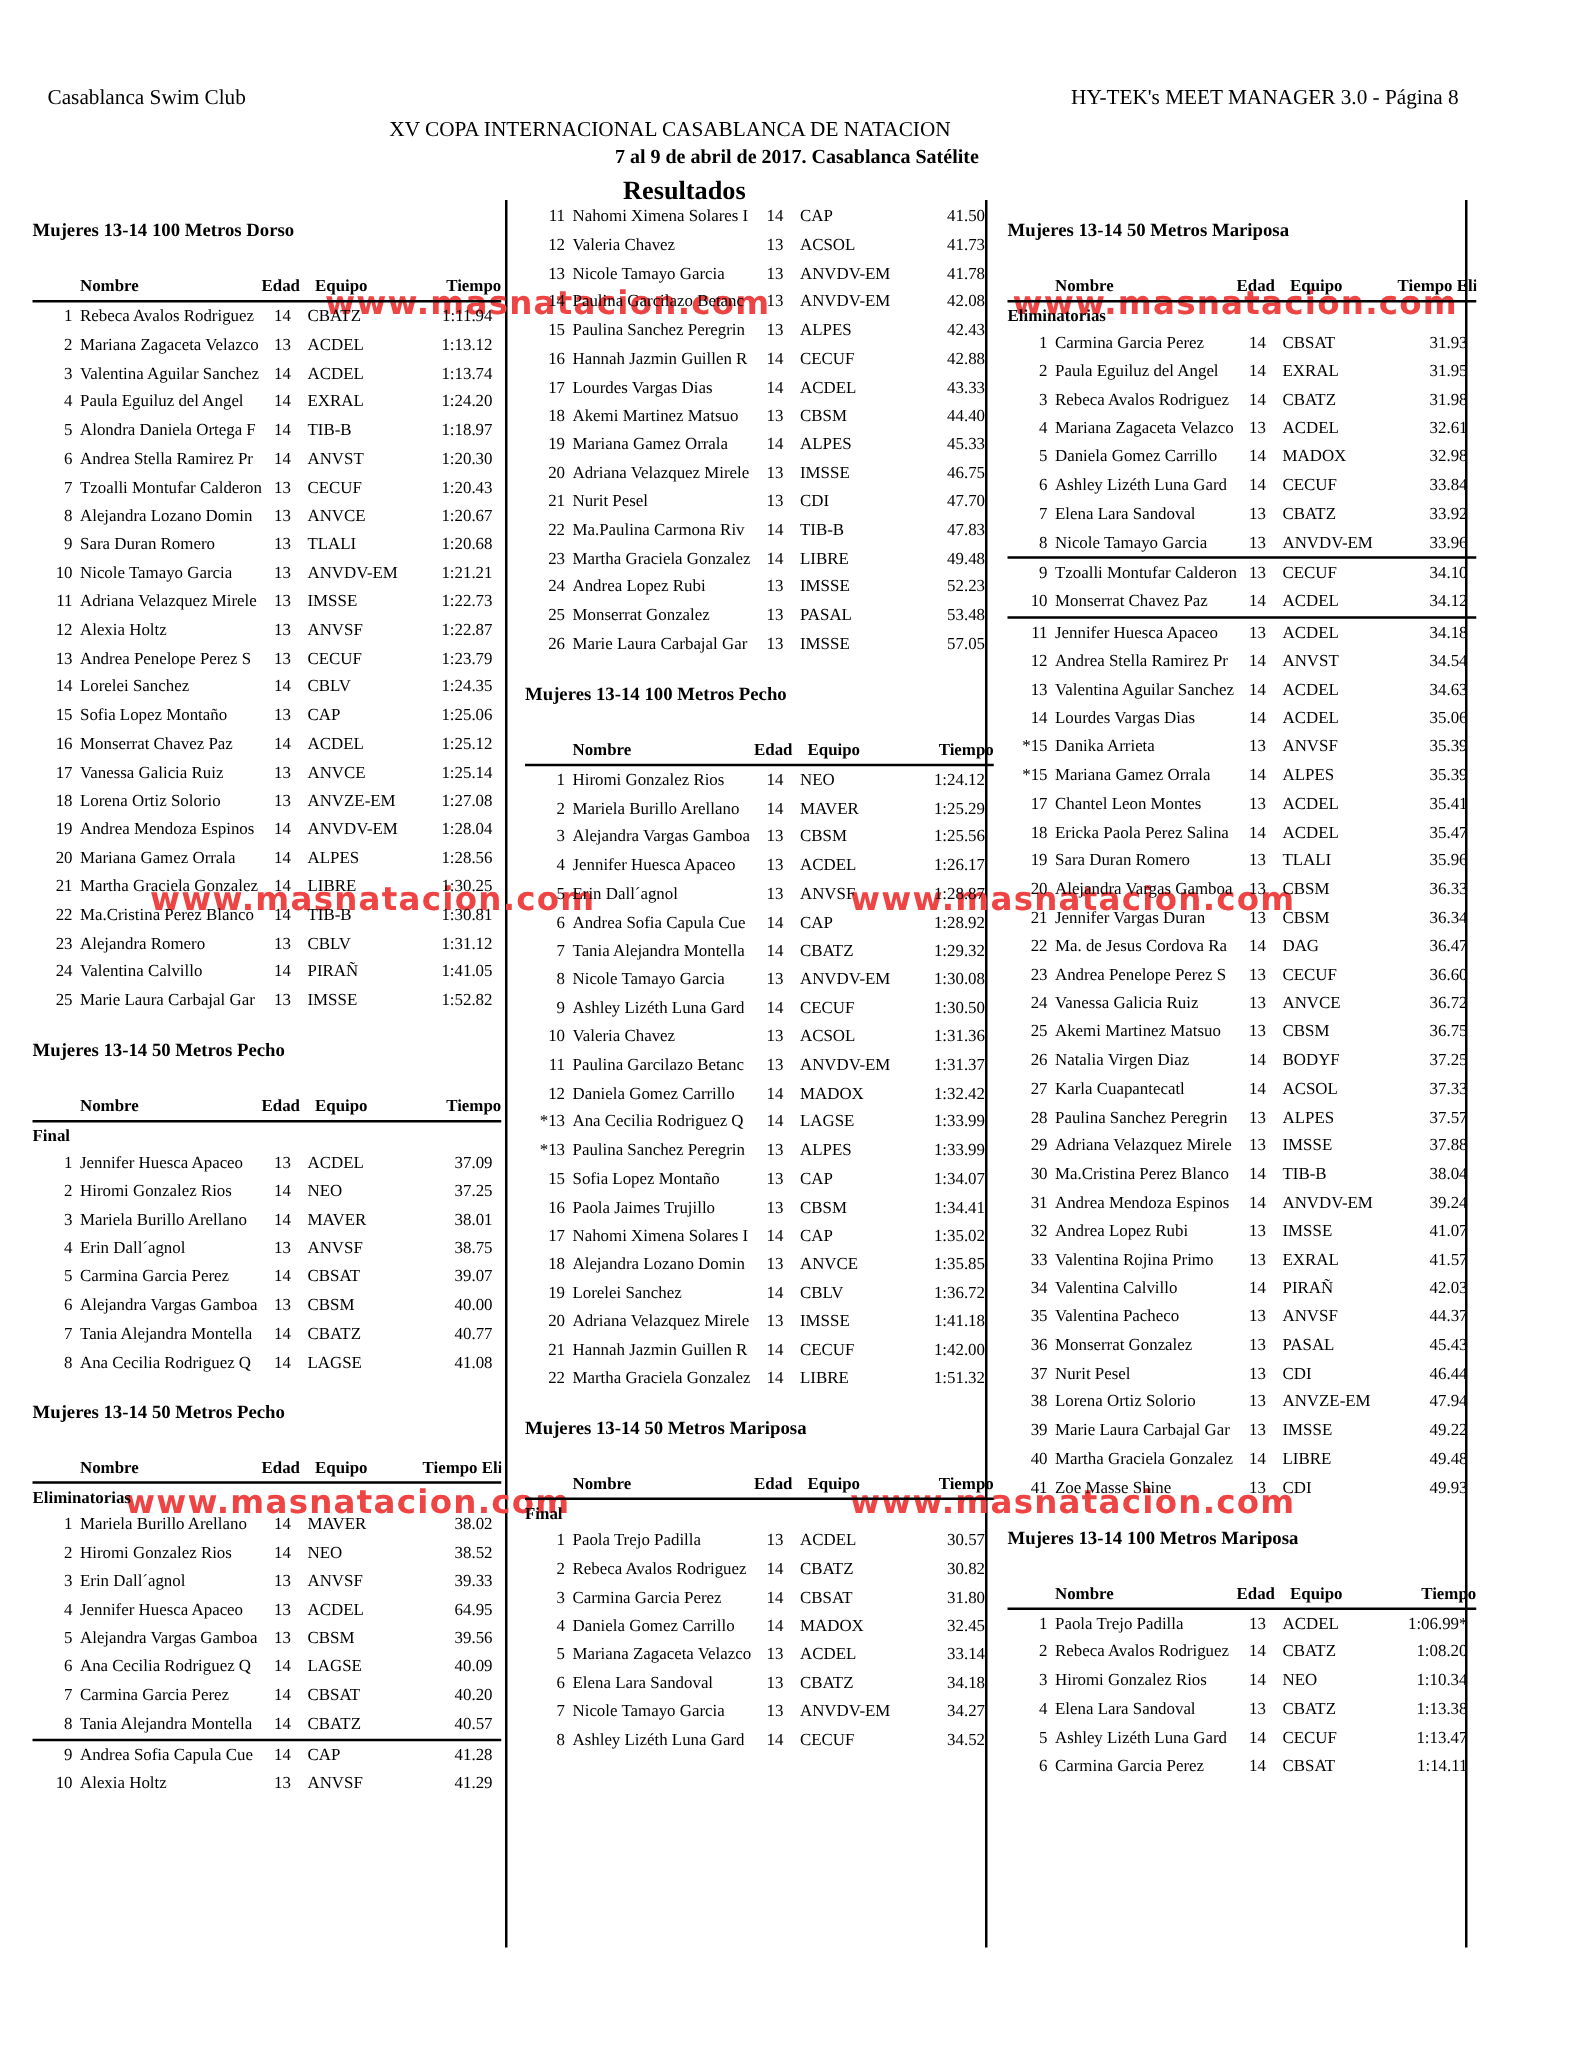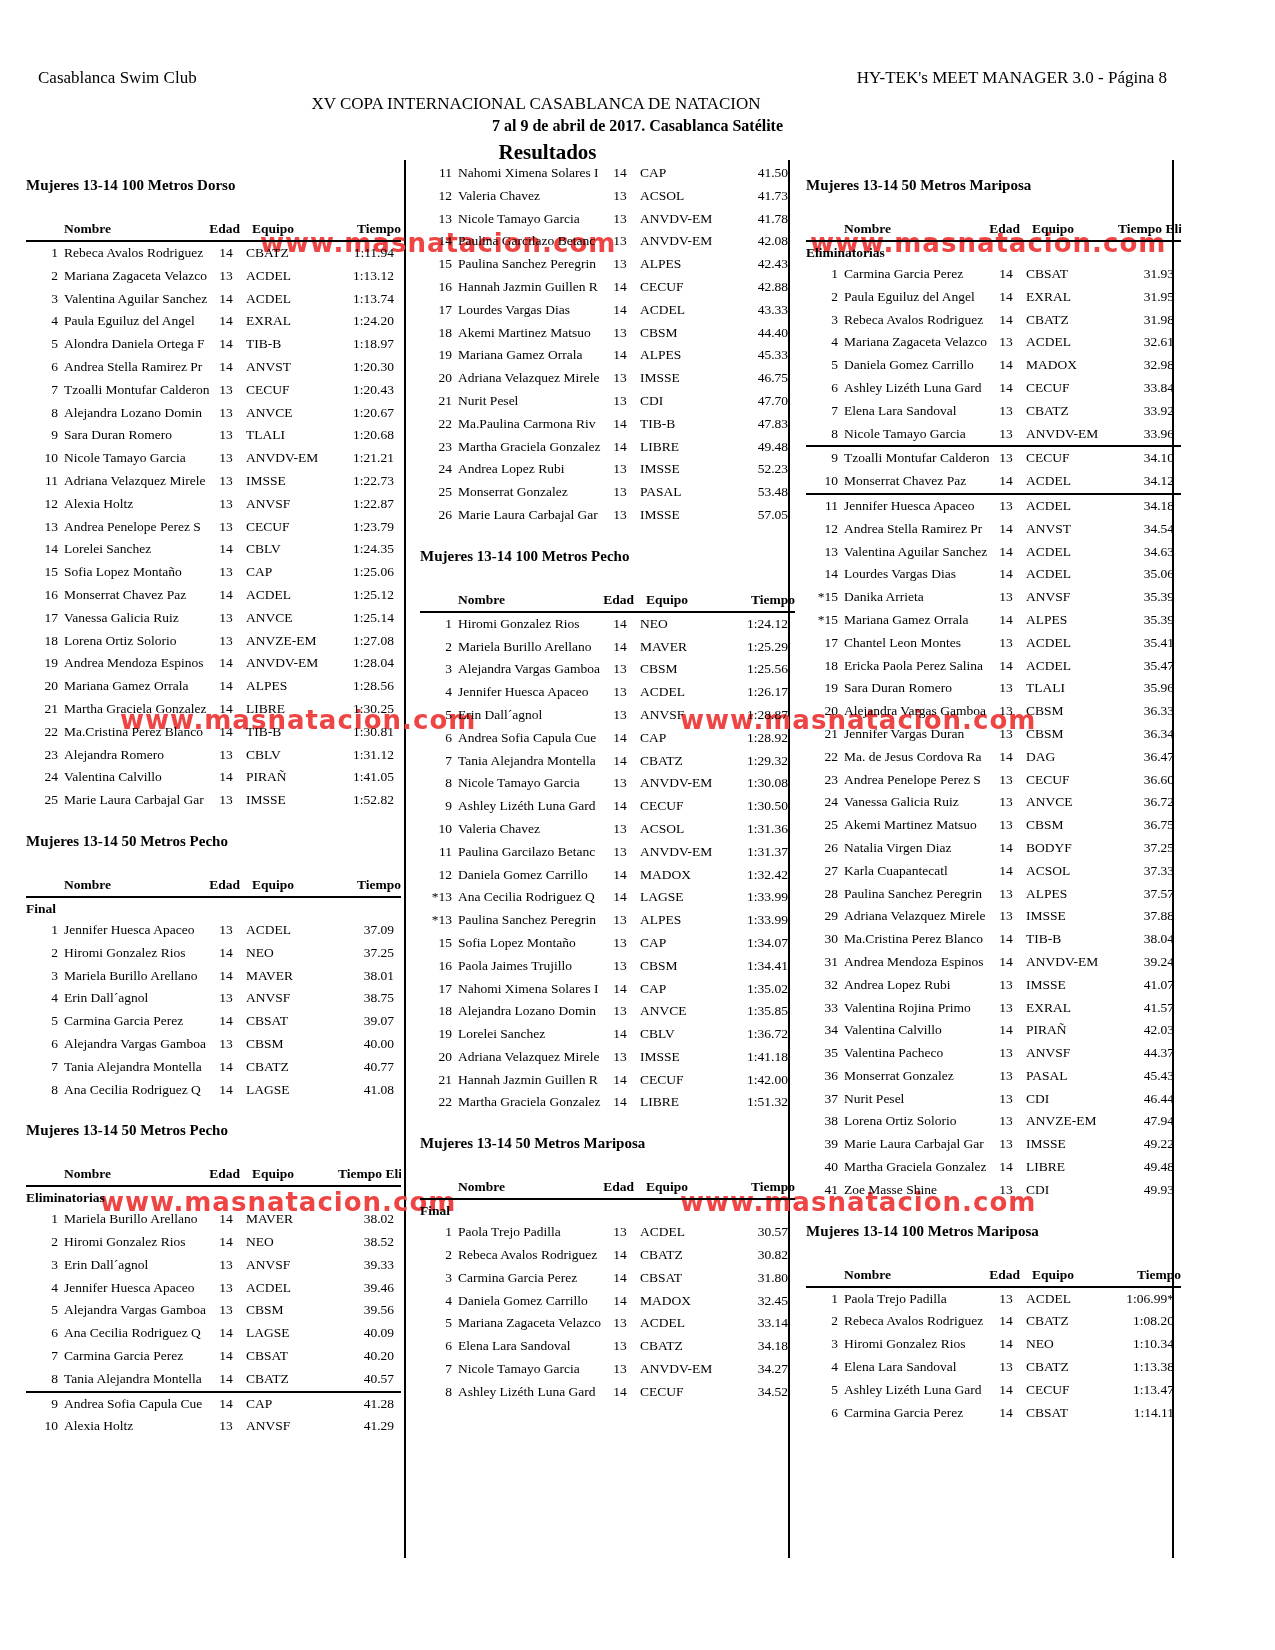--- a/index.html
+++ b/index.html
@@ -335,21 +335,21 @@
         <span class="c-nm">Erin Dall´agnol</span>
         <span class="c-ag">13</span>
         <span class="c-tm">ANVSF</span>
         <span class="c-ti">39.33</span>
       </div>
       <div class="row">
         <span class="c-pl">4</span>
         <span class="c-nm">Jennifer Huesca Apaceo</span>
         <span class="c-ag">13</span>
         <span class="c-tm">ACDEL</span>
-        <span class="c-ti">39.46</span>
+        <span class="c-ti">64.95</span>
       </div>
       <div class="row">
         <span class="c-pl">5</span>
         <span class="c-nm">Alejandra Vargas Gamboa</span>
         <span class="c-ag">13</span>
         <span class="c-tm">CBSM</span>
         <span class="c-ti">39.56</span>
       </div>
       <div class="row">
         <span class="c-pl">6</span>

